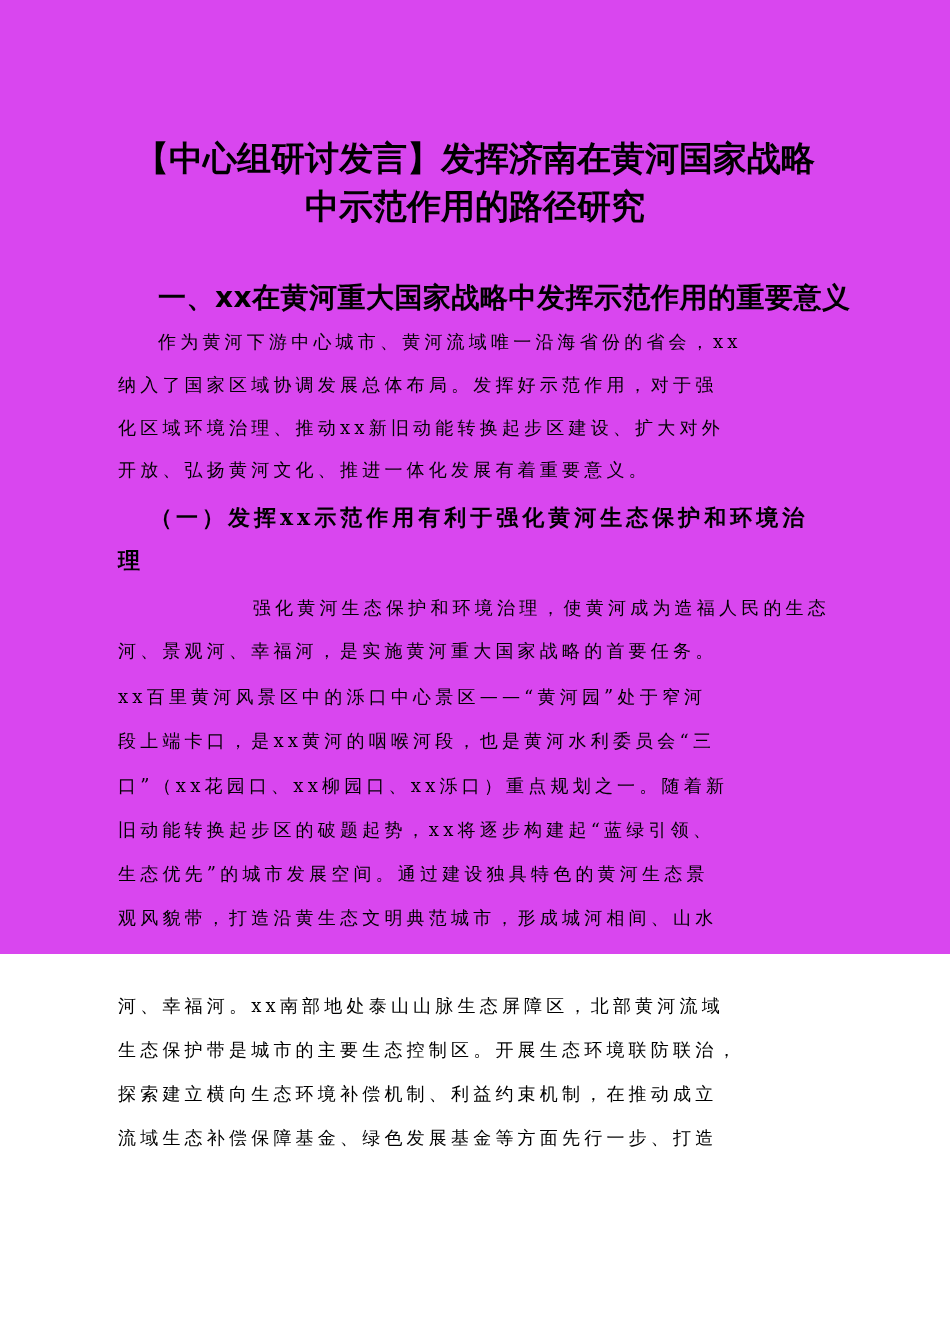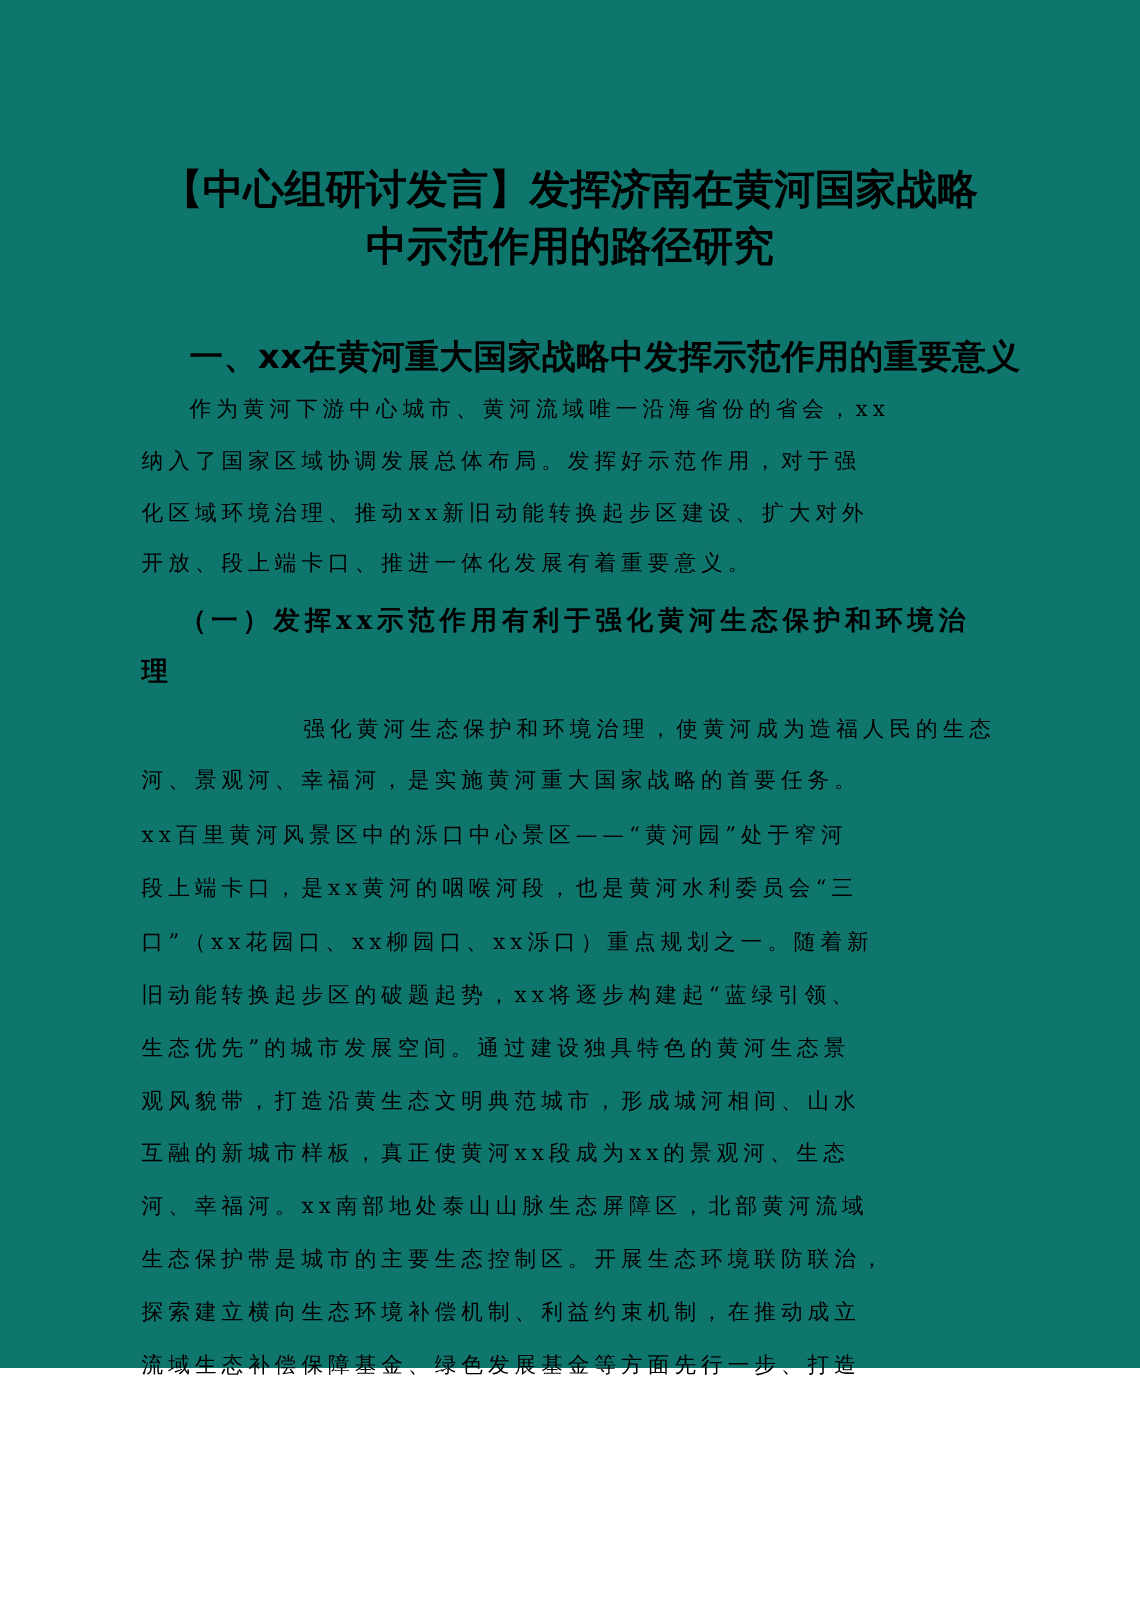--- a/index.html
+++ b/index.html
@@ -1,17 +1,17 @@
 <!DOCTYPE html>
 <html><head>
 <meta charset="utf-8">
 <style>
   html, body { margin: 0; padding: 0; background: #ffffff; }
   body { width: 950px; height: 1344px; position: relative; overflow: hidden; color: #000; }
-  .page { position: absolute; left: 0; top: 0; width: 950px; height: 1140px; background: #0f766e; }
+  .page { position: absolute; left: 0; top: 0; width: 950px; height: 954px; background: #d946ef; }
   .title {
     position: absolute; left: 100px; width: 750px; top: 134px;
     text-align: center;
     font-family: "DejaVu Serif", "Liberation Serif", serif;
     font-weight: bold; font-size: 34px; line-height: 48px;
     letter-spacing: 0px;
   }
   .title .t1 { display: block; white-space: nowrap; }
   .title .t2 { display: block; white-space: nowrap; }
   .line {
@@ -43,32 +43,31 @@
   <div class="title">
     <span class="t1">【中心组研讨发言】发挥济南在黄河国家战略</span>
     <span class="t2">中示范作用的路径研究</span>
   </div>
 
   <div class="h1" style="top:276px;">一、xx在黄河重大国家战略中发挥示范作用的重要意义</div>
 
   <div class="line indent" style="top:320px;">作为黄河下游中心城市、黄河流域唯一沿海省份的省会，xx</div>
   <div class="line" style="top:363px;">纳入了国家区域协调发展总体布局。发挥好示范作用，对于强</div>
   <div class="line" style="top:406px;">化区域环境治理、推动xx新旧动能转换起步区建设、扩大对外</div>
-  <div class="line" style="top:448px;">开放、段上端卡口、推进一体化发展有着重要意义。</div>
+  <div class="line" style="top:448px;">开放、弘扬黄河文化、推进一体化发展有着重要意义。</div>
 
   <div class="h2" style="top:495px;">（一）发挥xx示范作用有利于强化黄河生态保护和环境治</div>
   <div class="h2 cont" style="top:538px;">理</div>
 
   <div class="line indent" style="top:586px;text-align:right;">强化黄河生态保护和环境治理，使黄河成为造福人民的生态</div>
   <div class="line" style="top:629px;">河、景观河、幸福河，是实施黄河重大国家战略的首要任务。</div>
   <div class="line" style="top:675px;">xx百里黄河风景区中的泺口中心景区——“黄河园”处于窄河</div>
   <div class="line" style="top:719px;">段上端卡口，是xx黄河的咽喉河段，也是黄河水利委员会“三</div>
   <div class="line" style="top:764px;">口”（xx花园口、xx柳园口、xx泺口）重点规划之一。随着新</div>
   <div class="line" style="top:808px;">旧动能转换起步区的破题起势，xx将逐步构建起“蓝绿引领、</div>
   <div class="line" style="top:852px;">生态优先”的城市发展空间。通过建设独具特色的黄河生态景</div>
   <div class="line" style="top:896px;">观风貌带，打造沿黄生态文明典范城市，形成城河相间、山水</div>
-  <div class="line" style="top:940px;">互融的新城市样板，真正使黄河xx段成为xx的景观河、生态</div>
   <div class="line" style="top:984px;">河、幸福河。xx南部地处泰山山脉生态屏障区，北部黄河流域</div>
   <div class="line" style="top:1028px;">生态保护带是城市的主要生态控制区。开展生态环境联防联治，</div>
   <div class="line" style="top:1072px;">探索建立横向生态环境补偿机制、利益约束机制，在推动成立</div>
   <div class="line" style="top:1116px;">流域生态补偿保障基金、绿色发展基金等方面先行一步、打造</div>
 
 </div>
 
 </body></html>

